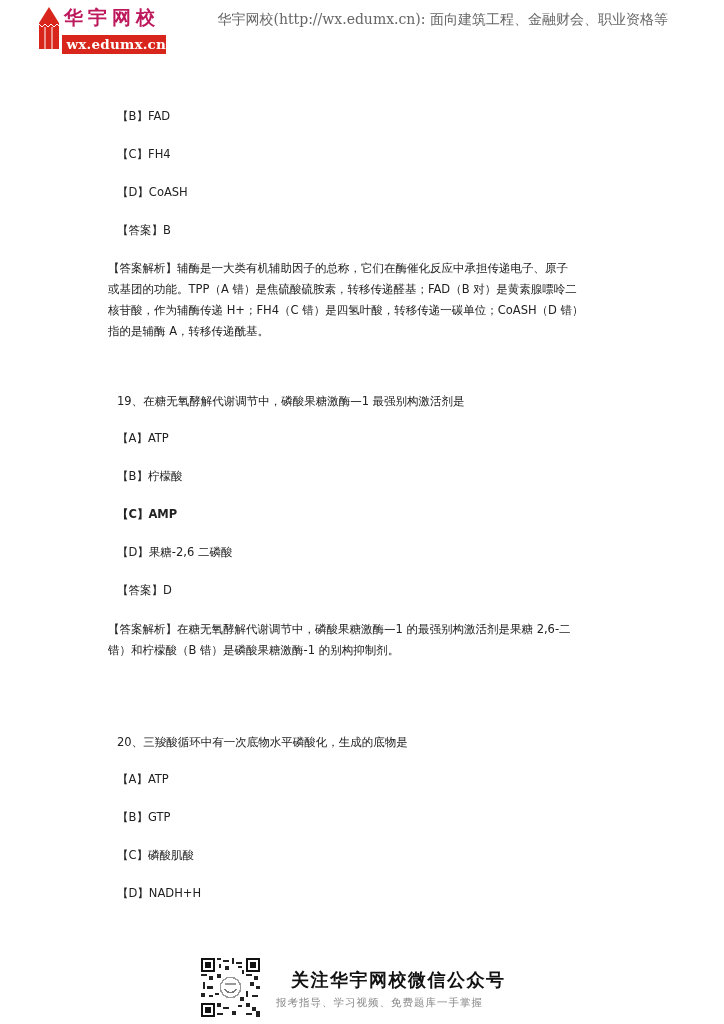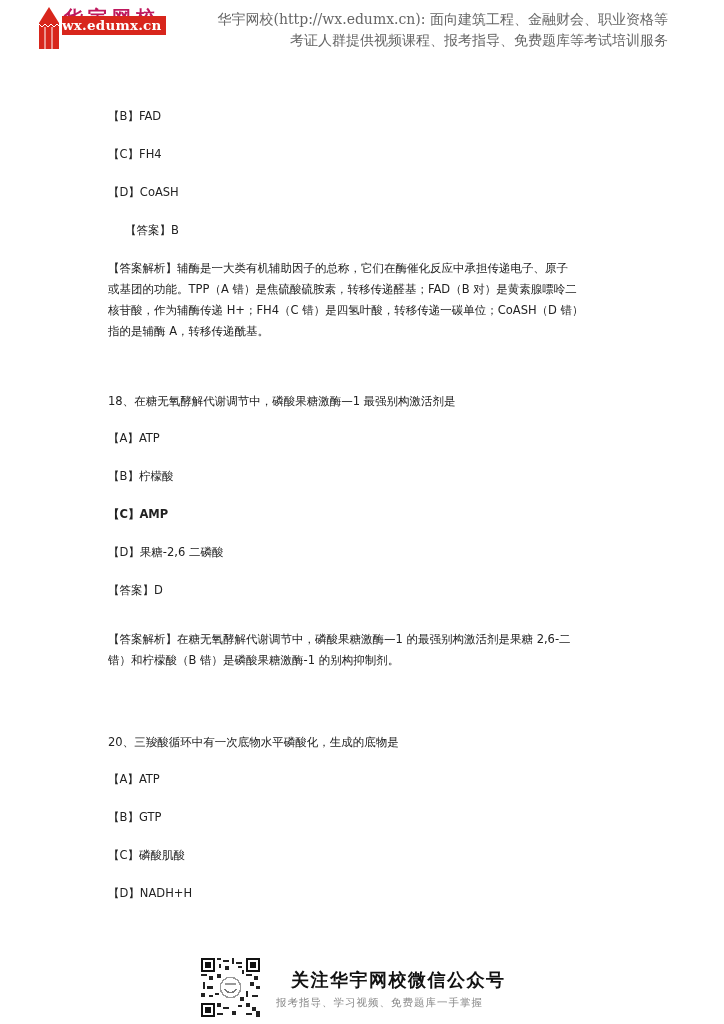--- a/index.html
+++ b/index.html
@@ -13,36 +13,36 @@
     
     .logo { position: absolute; left: 36px; top: 4px; width: 132px; height: 46px; }
     .logo .pencil { position: absolute; left: 2px; top: 3px; width: 22px; height: 42px; }
     .logo .title-cn {
       position: absolute; left: 28px; top: 3px;
       font-family: "DejaVu Serif", "Liberation Serif", serif;
       font-weight: bold; font-size: 19px; letter-spacing: 5px; color: #be185d;
       line-height: 20px;
     }
     .logo .url-box {
-      position: absolute; left: 26px; top: 12px; width: 104px; height: 19px;
+      position: absolute; left: 26px; top: 31px; width: 104px; height: 19px;
       background: #d8261c; color: #fff;
       font-family: "DejaVu Serif", "Liberation Serif", serif;
-      font-weight: bold; font-size: 13.5px; line-height: 19px; text-align: left;
+      font-weight: bold; font-size: 13.5px; line-height: 19px; text-align: right;
       letter-spacing: 0.2px;
     }
     .header-right {
       position: absolute; right: 56px; top: 8px; text-align: right;
       font-family: "DejaVu Serif", "Liberation Serif", serif;
       font-size: 14px; color: #666; line-height: 22px;
     }
     .header-right .line2 { margin-top: -1px; }
 
     
     .content { position: absolute; left: 108px; top: 0; width: 520px; font-size: 11.5px; color: #222; }
-    .line { position: absolute; left: 0; white-space: nowrap; line-height: 16px; }
+    .line { position: absolute; left: 9px; white-space: nowrap; line-height: 16px; }
     .para { position: absolute; left: 0; width: 530px; line-height: 21px; text-align: justify; }
 
     
     .qr { position: absolute; left: 201px; top: 958px; width: 59px; height: 59px; }
     .footer-title {
       position: absolute; left: 291px; top: 968px;
       font-weight: bold; font-size: 18px; color: #111; letter-spacing: 1.5px;
     }
     .footer-sub {
       position: absolute; left: 276px; top: 996px;
@@ -62,61 +62,60 @@
       <polyline points="1,17 4,20 7,17 10,20 13,17 16,20 19,17 21,19" stroke="#fff" stroke-width="1" fill="none"></polyline>
       <line x1="7" y1="20" x2="7" y2="42" stroke="#fff" stroke-width="1"></line>
       <line x1="14" y1="20" x2="14" y2="42" stroke="#fff" stroke-width="1"></line>
     </svg>
     <div class="title-cn">华宇网校</div>
     <div class="url-box">wx.edumx.cn</div>
   </div>
 
   <div class="header-right">
     <div>华宇网校(http://wx.edumx.cn):  面向建筑工程、金融财会、职业资格等</div>
-    <div class="line2">考证人群提供视频课程、报考指导、免费题库等考试培训服务</div>
   </div>
 
   <div class="content">
 
     <div class="line" style="top:108px;">
       <span>【B】</span><span>FAD</span>
     </div>
     <div class="line" style="top:146px;">
       <span>【C】</span><span>FH4</span>
     </div>
     <div class="line" style="top:184px;">
       <span>【D】</span><span>CoASH</span>
     </div>
-    <div class="line" style="top:222px;margin-left:17px;">
+    <div class="line" style="top:222px;">
       <span>【答案】</span><span>B</span>
     </div>
     <div class="para" style="top:258px;">
       <div><span>【答案解析】</span><span>辅酶是一大类有机辅助因子的总称，它们在酶催化反应中承担传递电子、原子</span></div>
       <div>或基团的功能。TPP（A 错）是焦硫酸硫胺素，转移传递醛基；FAD（B 对）是黄素腺嘌呤二</div>
       <div>核苷酸，作为辅酶传递 H+；FH4（C 错）是四氢叶酸，转移传递一碳单位；CoASH（D 错）</div>
       <div>指的是辅酶 A，转移传递酰基。</div>
     </div>
 
-    <div class="line" style="top:393px;">18、在糖无氧酵解代谢调节中，磷酸果糖激酶—1 最强别构激活剂是</div>
+    <div class="line" style="top:393px;">19、在糖无氧酵解代谢调节中，磷酸果糖激酶—1 最强别构激活剂是</div>
     <div class="line" style="top:430px;">
       <span>【A】</span><span>ATP</span>
     </div>
     <div class="line" style="top:468px;">
       <span>【B】</span><span>柠檬酸</span>
     </div>
     <div class="line" style="top:506px;font-weight:bold;">
       <span>【C】</span><span>AMP</span>
     </div>
     <div class="line" style="top:544px;">
       <span>【D】</span><span>果糖-2,6 二磷酸</span>
     </div>
     <div class="line" style="top:582px;">
       <span>【答案】</span><span>D</span>
     </div>
-    <div class="para" style="top:619px;margin-top:10px;">
+    <div class="para" style="top:619px;">
       <div><span>【答案解析】</span><span>在糖无氧酵解代谢调节中，磷酸果糖激酶—1 的最强别构激活剂是果糖 2,6-二</span></div>
       <div>错）和柠檬酸（B 错）是磷酸果糖激酶-1 的别构抑制剂。</div>
     </div>
 
     <div class="line" style="top:734px;">20、三羧酸循环中有一次底物水平磷酸化，生成的底物是</div>
     <div class="line" style="top:771px;">
       <span>【A】</span><span>ATP</span>
     </div>
     <div class="line" style="top:809px;">
       <span>【B】</span><span>GTP</span>

